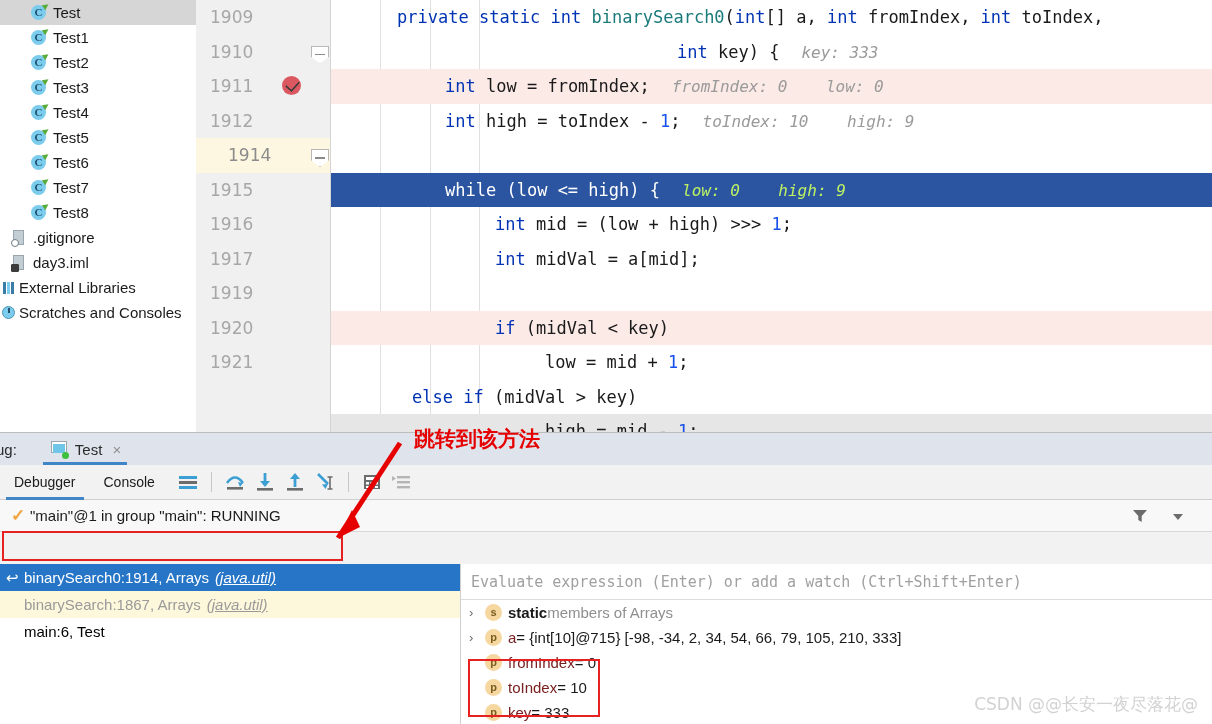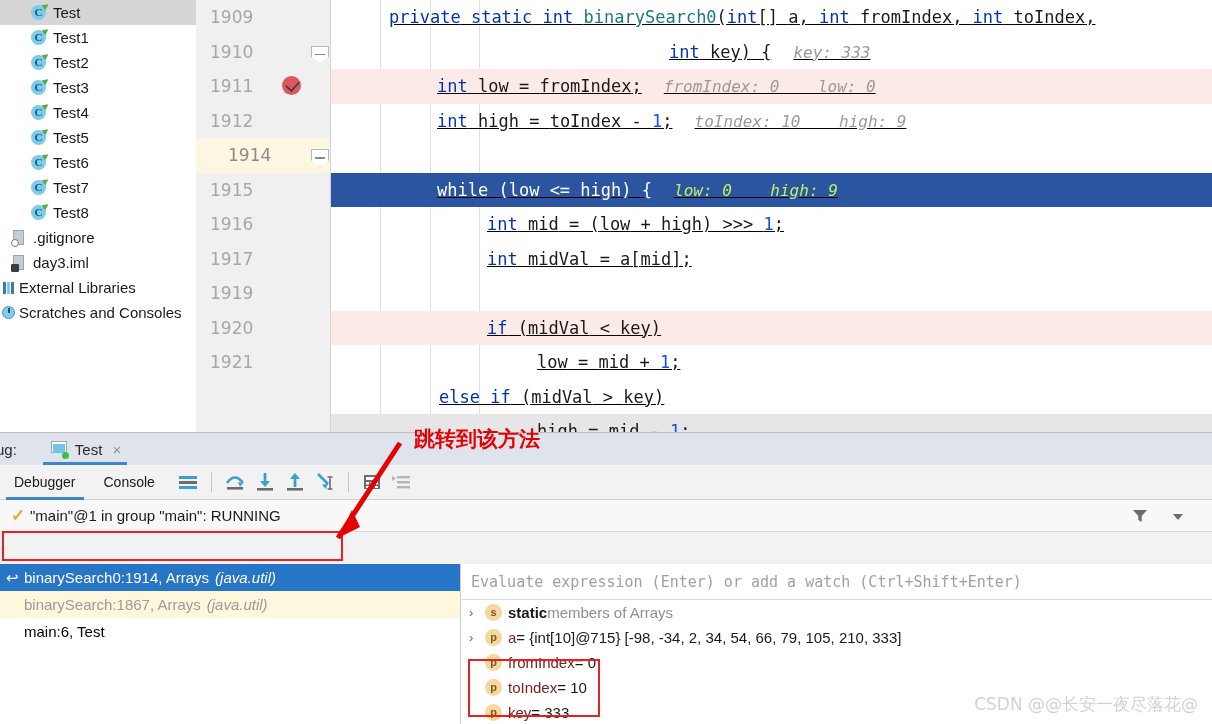--- a/index.html
+++ b/index.html
@@ -104,22 +104,21 @@
   }
 
   
   .editor {
     position:absolute; left:331px; top:0; width:881px; height:432px;
     background:#fff; overflow:hidden;
     font-family:"DejaVu Sans Mono", monospace; font-size:17px;
   }
   .eline {
     position:relative; height:34.5px; line-height:34.5px; white-space:pre;
-    padding-left:8px;
-    text-decoration:underline;
+    padding-left:16px;
   }
   .eline.pink { background:#fbeae6; }
   .eline.sel  { background:#2b55a0; }
   .eline.gray { background:#e6e6e6; }
   .kw   { color:#0033b3; }
   .cls  { color:#1b7a7a; }
   .txt  { color:#1a1a1a; }
   .num  { color:#1750eb; }
   .hint { color:#9a9a9a; font-style:italic; font-size:16px; }
   .sel .txt,.sel .kw,.sel .cls,.sel .num { color:#ffffff; }
@@ -172,21 +171,21 @@
     position:absolute; left:0; top:131px; width:461px; bottom:0; background:#fff;
     border-right:1px solid #cfcfcf; overflow:hidden;
   }
   .frame-row {
     height:27px; display:flex; align-items:center; padding-left:6px; font-size:15px; white-space:nowrap;
   }
   .frame-row.sel { background:#2775c6; color:#fff; }
   .frame-row.yel { background:#fdf8dc; color:#9a9a9a; }
   .frame-ico { width:18px; flex:0 0 18px; color:#fff; font-size:15px; }
   .frame-ico.dark { color:#5a5a5a; }
-  .ital { font-style:italic; }
+  .ital { font-style:italic;text-decoration:underline; }
 
   .varpanel {
     position:absolute; left:461px; top:131px; right:0; bottom:0; background:#fff; overflow:hidden;
   }
   .eval-row {
     height:36px; display:flex; align-items:center; padding-left:10px;
     border-bottom:1px solid #dcdcdc;
     font-family:"DejaVu Sans Mono", monospace; font-size:15px; color:#a0a0a0;
   }
   .var-row {
@@ -351,21 +350,21 @@
         <div class="eline "><span style="margin-left: 330px;"><span class="kw">int</span><span class="txt"> </span><span class="txt">key</span><span class="txt">) {</span></span><span class="hint" style="margin-left: 22px;">key: 333</span></div>
         <div class="eline pink"><span style="margin-left: 98px; text-align: right;"><span class="kw">int</span><span class="txt"> </span><span class="txt">low</span><span class="txt"> = </span><span class="txt">fromIndex</span><span class="txt">;</span></span><span class="hint" style="margin-left: 22px;">fromIndex: 0    low: 0</span></div>
         <div class="eline "><span style="margin-left: 98px;"><span class="kw">int</span><span class="txt"> </span><span class="txt">high</span><span class="txt"> = </span><span class="txt">toIndex</span><span class="txt"> - </span><span class="num">1</span><span class="txt">;</span></span><span class="hint" style="margin-left: 22px;">toIndex: 10    high: 9</span></div>
         <div class="eline "><span style="margin-left: 0px;"></span></div>
         <div class="eline sel"><span style="margin-left: 98px;"><span class="kw">while</span><span class="txt"> (</span><span class="txt">low</span><span class="txt"> &lt;= </span><span class="txt">high</span><span class="txt">) {</span></span><span class="hint" style="margin-left: 22px;">low: 0    high: 9</span></div>
         <div class="eline "><span style="margin-left: 148px;"><span class="kw">int</span><span class="txt"> </span><span class="txt">mid</span><span class="txt"> = (</span><span class="txt">low</span><span class="txt"> + </span><span class="txt">high</span><span class="txt">) &gt;&gt;&gt; </span><span class="num">1</span><span class="txt">;</span></span></div>
         <div class="eline "><span style="margin-left: 148px;"><span class="kw">int</span><span class="txt"> </span><span class="txt">midVal</span><span class="txt"> = </span><span class="txt">a</span><span class="txt">[</span><span class="txt">mid</span><span class="txt">];</span></span></div>
         <div class="eline "><span style="margin-left: 0px;"></span></div>
         <div class="eline pink"><span style="margin-left: 148px;"><span class="kw">if</span><span class="txt"> (</span><span class="txt">midVal</span><span class="txt"> &lt; </span><span class="txt">key</span><span class="txt">)</span></span></div>
         <div class="eline "><span style="margin-left: 198px;"><span class="txt">low</span><span class="txt"> = </span><span class="txt">mid</span><span class="txt"> + </span><span class="num">1</span><span class="txt">;</span></span></div>
-        <div class="eline "><span style="margin-left: 100px;"><span class="kw">else</span><span class="txt"> </span><span class="kw">if</span><span class="txt"> (</span><span class="txt">midVal</span><span class="txt"> &gt; </span><span class="txt">key</span><span class="txt">)</span></span></div>
+        <div class="eline "><span style="margin-left: 65px;"><span class="kw">else</span><span class="txt"> </span><span class="kw">if</span><span class="txt"> (</span><span class="txt">midVal</span><span class="txt"> &gt; </span><span class="txt">key</span><span class="txt">)</span></span></div>
         <div class="eline gray"><span style="margin-left: 198px;"><span class="txt">high</span><span class="txt"> = </span><span class="txt">mid</span><span class="txt"> - </span><span class="num">1</span><span class="txt">;</span></span></div>
       </div>
   </div>
 
   <div class="debugpanel">
 
     <div class="dp-header">
       <span class="dlabel">ug:</span>
       <div class="dp-tab">
         <span class="runico">

